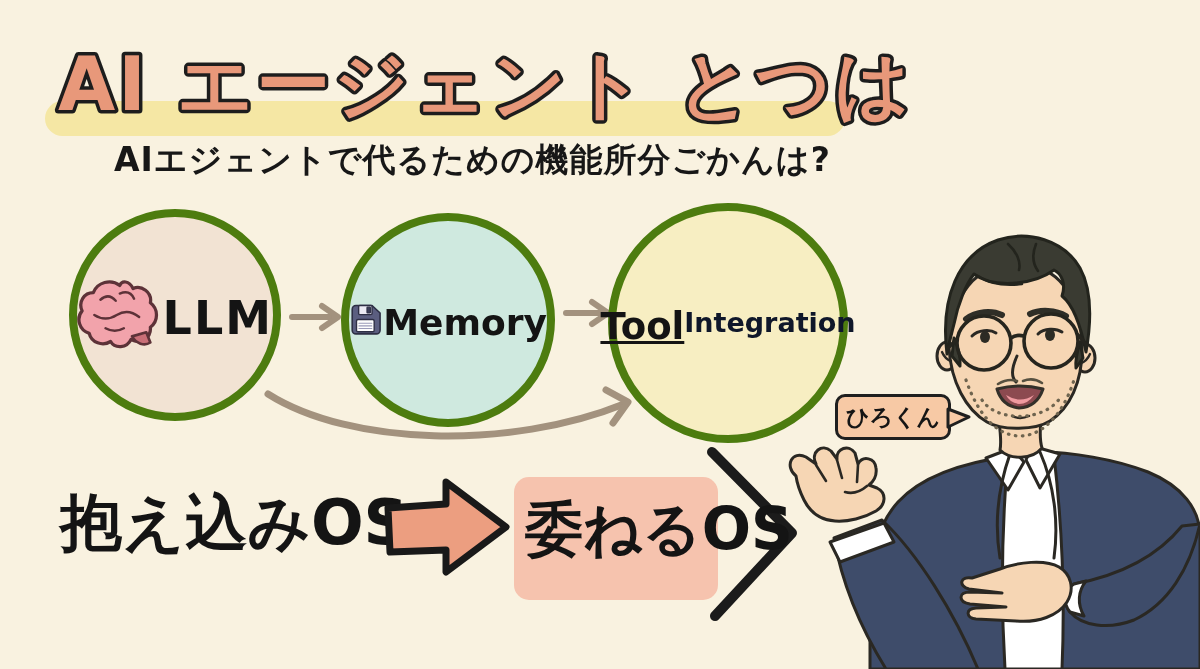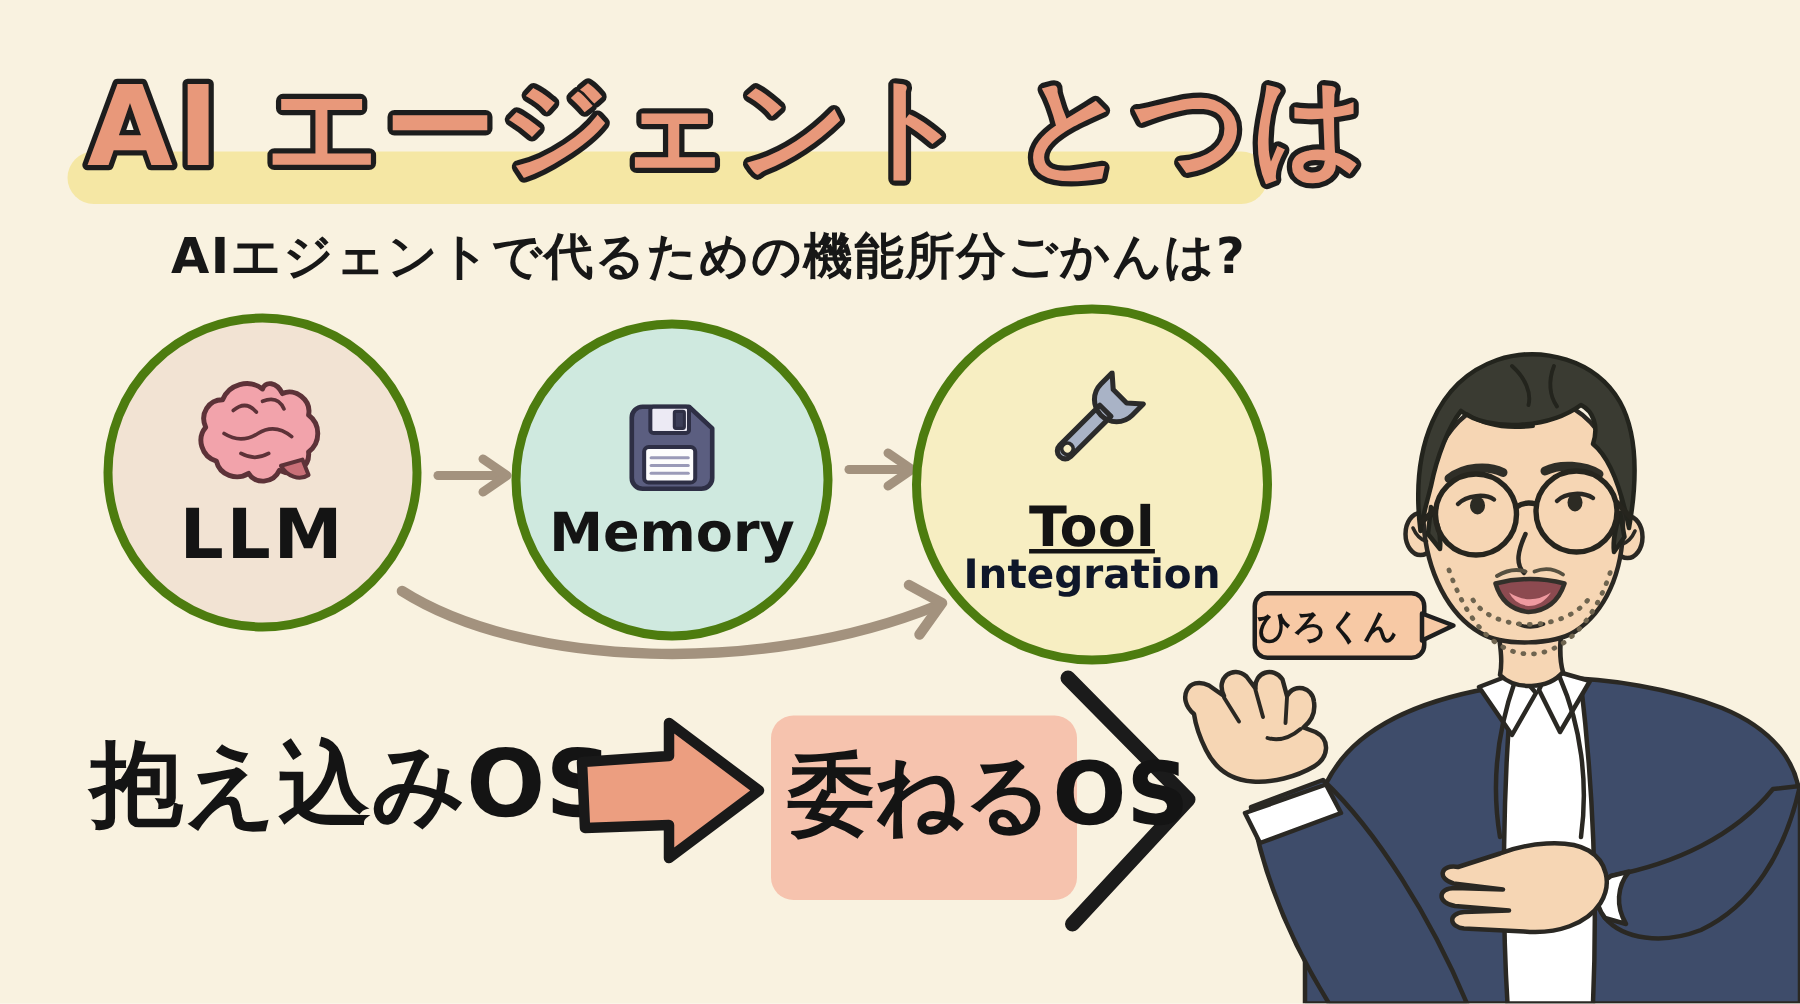--- a/index.html
+++ b/index.html
@@ -3,38 +3,38 @@
 <meta charset="utf-8">
 <style>
   html,body{margin:0;padding:0;}
   body{font-family:"DejaVu Sans","Liberation Sans",sans-serif;}
   #canvas{position:relative;width:1200px;height:669px;overflow:hidden;background:#f9f2e0;}
   .abs{position:absolute;}
 
   
   #title-highlight{left:45px;top:101px;width:800px;height:35px;border-radius:18px;background:#f5e7a4;z-index:1;}
   #title-svg{left:52px;top:24px;z-index:2;}
-  #subtitle{left:114px;top:149px;font-size:33px;font-weight:800;color:#171717;letter-spacing:1px;z-index:2;white-space:nowrap;}
-
-  
-  .node{border:6px solid #4d7c0f;border-radius:50%;display:flex;flex-direction:column;align-items:center;justify-content:center;z-index:2;box-sizing:border-box;}
+  #subtitle{left:114px;top:138px;font-size:33px;font-weight:800;color:#171717;letter-spacing:1px;z-index:2;white-space:nowrap;}
+
+  
+  .node{border:8px solid #4d7c0f;border-radius:50%;display:flex;flex-direction:row;align-items:center;justify-content:center;z-index:2;box-sizing:border-box;}
   #node-llm{left:69px;top:209px;width:212px;height:212px;}
   #node-memory{left:341px;top:213px;width:214px;height:214px;}
   #node-tool{left:608px;top:203px;width:240px;height:240px;}
   .node-label{font-weight:800;color:#141414;line-height:1;margin-top:6px;}
   #node-llm .node-label{font-size:46px;letter-spacing:2px;}
   #node-memory .node-label{font-size:36px;}
   #node-tool .node-label{font-size:37px;text-decoration:underline;}
   .node-sublabel{font-weight:800;color:#0f172a;font-size:27px;line-height:1.05;}
 
   
   #connectors{left:0;top:0;width:1200px;height:669px;z-index:1;pointer-events:none;}
 
   
-  #speech-bubble{left:835px;top:394px;width:110px;height:40px;background:#f7c9a5;border:3px solid #1f1f1f;border-radius:10px;display:flex;align-items:center;justify-content:flex-start;z-index:5;}
+  #speech-bubble{left:835px;top:394px;width:110px;height:40px;background:#f7c9a5;border:3px solid #1f1f1f;border-radius:10px;display:flex;align-items:center;justify-content:center;z-index:5;}
   #speech-bubble-text{font-size:23px;font-weight:700;color:#151515;white-space:nowrap;}
   #bubble-pointer{position:absolute;left:100%;top:10px;margin-left:-1px;overflow:visible;}
 
   
   #flow-left-label{left:60px;top:492px;font-size:62px;font-weight:800;color:#141414;z-index:2;white-space:nowrap;line-height:1;}
   #flow-arrow-svg{left:382px;top:472px;z-index:2;}
   #flow-box{left:514px;top:477px;width:204px;height:123px;background:#f6c3ae;border-radius:15px;z-index:2;}
   #flow-right-label{left:525px;top:500px;font-size:58px;font-weight:800;color:#141414;z-index:3;white-space:nowrap;line-height:1;text-align:center;}
   #flow-chevron{left:700px;top:440px;z-index:2;}
 

